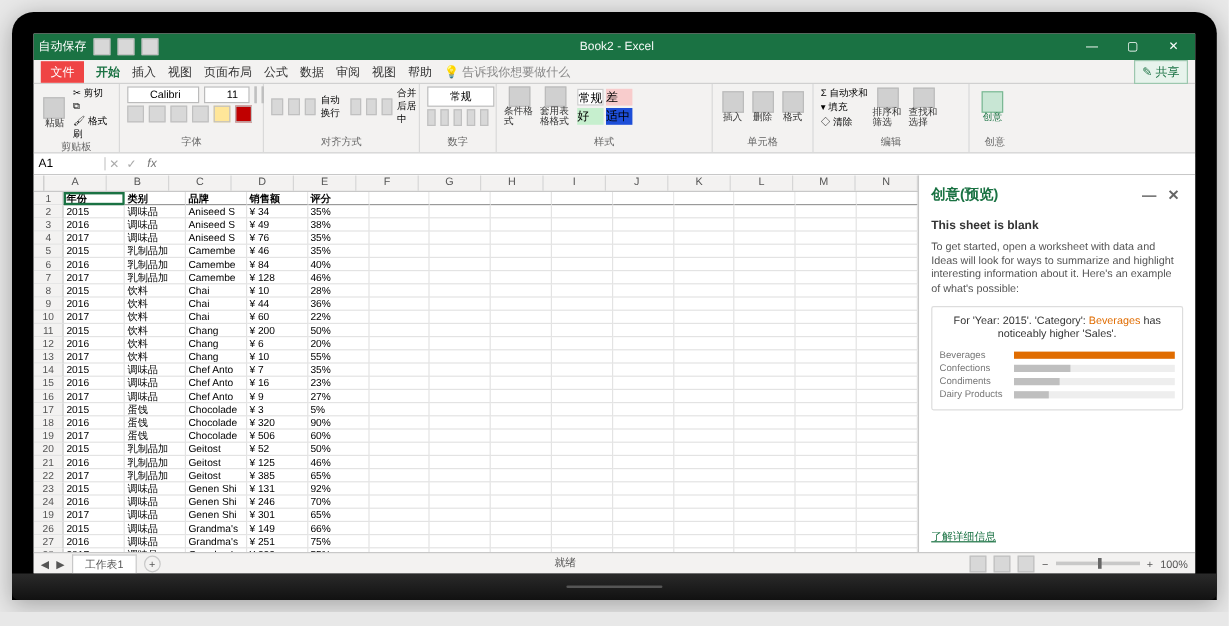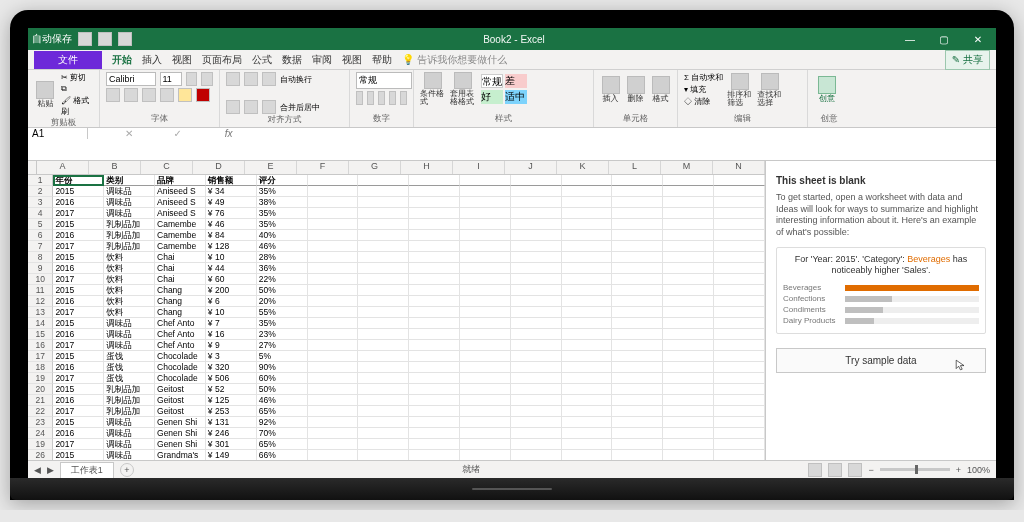--- a/index.html
+++ b/index.html
@@ -63,21 +63,21 @@
     height: 20px;
     display: flex;
     align-items: center;
     padding: 0 6px;
     font-size: 10px;
     color:#333;
     gap:10px;
     border-bottom:1px solid #d0d0d0;
   }
   .menutabs .tab { cursor:pointer; }
-  .menutabs .tab.file { background:#6d28d9; color:#fff; padding:2px 24px; }
+  .menutabs .tab.file { background:#ef4444; color:#fff; padding:2px 8px; }
   .menutabs .tab.active { color:#1a7243; font-weight:600; }
   .menutabs .spacer { flex:1; }
   .menutabs .share { background:#e7f3ec; color:#1a7243; padding:2px 6px; border:1px solid #9cc7ae; }
 
   
   .ribbon {
     background:#f3f2f1;
     height:58px;
     display:flex;
     border-bottom:1px solid #c8c8c8;
@@ -88,35 +88,34 @@
     padding:2px 6px 0 6px;
     display:flex;
     flex-direction:column;
     justify-content:space-between;
   }
   .rgroup .btns { display:flex; gap:4px; align-items:center; }
   .rgroup .lbl { font-size:8.5px; color:#666; text-align:center; padding-bottom:2px; }
   .rbig { width:26px; height:34px; display:flex; flex-direction:column; align-items:center; justify-content:center; color:#333; cursor:pointer; }
   .rbig .ic { width:18px; height:18px; background:#d0d0d0; border:1px solid #bbb; margin-bottom:1px; }
   .rbig .txt { font-size:8px; line-height:1;font-family:Liberation Mono, monospace; }
-  .fontbox, .sizebox { border:1px solid #bbb; background:#fff; font-size:9px; padding:1px 2px; }
+  .fontbox, .sizebox { border:1px solid #bbb; background:#fff; font-size:9px; padding:1px 18px; }
   .fontbox{width:60px;} .sizebox{width:26px;}
   .smallic { width:14px; height:14px; background:#d8d8d8; border:1px solid #c0c0c0; cursor:pointer; display:inline-block; }
   .swatch { width:22px; height:14px; display:inline-block; margin:1px; cursor:pointer; }
   .ideas-btn { color:#1a7243; }
   .ideas-btn .ic{ background:#c8e6d4; border-color:#7bb894;}
 
   
   .fbar {
-    height:33px;
+    height:18px;
     background:#fff;
     border-bottom:1px solid #c8c8c8;
     display:flex;
-    align-items:flex-start;
-    gap:34px;
+    align-items:center;
   }
   .namebox { width:60px; border-right:1px solid #c8c8c8; padding:0 4px; font-size:10px; }
   .fbar .fx { padding:0 6px; font-style:italic; color:#777; }
   .fbar input { border:none; flex:1; font-size:10px; outline:none; }
 
   
   .main { flex:1; display:flex; overflow:hidden; background:#fff; }
   .gridwrap { flex:1; overflow:hidden; display:flex; flex-direction:column; border-right:1px solid #c8c8c8;}
   .colhead { display:flex; height:14px; background:#f3f2f1; border-bottom:1px solid #c8c8c8; font-size:9px; color:#555; }
   .corner { width:26px; border-right:1px solid #c8c8c8; }
@@ -258,21 +257,21 @@
           <span class="smallic"></span>
           <span class="smallic"></span>
           <span class="smallic" style="background:#ffe699"></span>
           <span class="smallic" style="background:#c00000"></span>
         </div>
       </div>
       <div class="lbl">字体</div>
     </div>
 
     <div class="rgroup" style="width:130px">
-      <div style="display:flex;flex-direction:column;gap:14px">
+      <div style="display:flex;flex-direction:row;gap:4px">
         <div class="btns">
           <span class="smallic"></span>
           <span class="smallic"></span>
           <span class="smallic"></span>
           <span style="font-size:8px">自动换行</span>
         </div>
         <div class="btns">
           <span class="smallic"></span>
           <span class="smallic"></span>
           <span class="smallic"></span>
@@ -306,21 +305,21 @@
               <div class="ic"></div>
               <div class="txt">套用表格格式</div>
             </div>
         <div style="display:flex;flex-direction:column">
           <div style="display:flex">
             <span class="swatch" style="background:#fff;border:1px solid #ccc">常规</span>
             <span class="swatch" style="background:#f8cccc">差</span>
           </div>
           <div style="display:flex">
             <span class="swatch" style="background:#c6efce">好</span>
-            <span class="swatch" style="background:#7dd3fc">适中</span>
+            <span class="swatch" style="background:#1d4ed8">适中</span>
           </div>
         </div>
       </div>
       <div class="lbl">样式</div>
     </div>
 
     <div class="rgroup" style="width:84px">
       <div class="btns">
         <div class="rbig">
               <div class="ic"></div>
@@ -753,21 +752,21 @@
               <div class="cell"></div>
               <div class="cell"></div>
               <div class="cell"></div>
               <div class="cell"></div>
             </div>
             <div class="row">
               <div class="rh">22</div>
               <div class="cell">2017</div>
               <div class="cell">乳制品加</div>
               <div class="cell">Geitost</div>
-              <div class="cell num">¥  253</div>
+              <div class="cell num">¥  385</div>
               <div class="cell num">65%</div>
               <div class="cell"></div>
               <div class="cell"></div>
               <div class="cell"></div>
               <div class="cell"></div>
               <div class="cell"></div>
               <div class="cell"></div>
               <div class="cell"></div>
               <div class="cell"></div>
               <div class="cell"></div>
@@ -871,20 +870,27 @@
               <div class="cell"></div>
               <div class="cell"></div>
               <div class="cell"></div>
               <div class="cell"></div>
               <div class="cell"></div>
             </div>
           </div>
     </div>
 
     <div class="pane">
+      <h2>
+        <span>创意(预览)</span>
+        <span class="ctrls">
+          <span>—</span>
+          <span>✕</span>
+        </span>
+      </h2>
       <div class="blank">This sheet is blank</div>
       <div class="desc">To get started, open a worksheet with data and Ideas will look for ways to summarize and highlight interesting information about it. Here's an example of what's possible:</div>
       <div class="card">
         <div class="insight">
           <span>For 'Year: 2015'. 'Category': </span><span class="hl">Beverages</span><span> has noticeably higher 'Sales'.</span>
         </div>
         <div class="bars" id="bars">
               <div class="brow">
                 <div class="blbl">Beverages</div>
                 <div class="btrack">
@@ -904,26 +910,21 @@
                 </div>
               </div>
               <div class="brow">
                 <div class="blbl">Dairy Products</div>
                 <div class="btrack">
                   <div class="bfill gray" style="width: 22%;"></div>
                 </div>
               </div>
             </div>
       </div>
-      <div class="sample">
-        <span>Try sample data</span>
-        <svg class="cursor" viewBox="0 0 20 20">
-              <path d="M2 2 L2 16 L6 12 L9 18 L12 17 L9 11 L15 11 Z" fill="#fff" stroke="#000" stroke-width="1"></path>
-            </svg>
-      </div>
+      <a class="link">了解详细信息</a>
     </div>
   </div>
 
   <div class="status">
     <div class="sheet-tabs">
       <span>◀</span>
       <span>▶</span>
       <span class="sheet-tab">工作表1</span>
       <span class="addsheet">+</span>
     </div>

